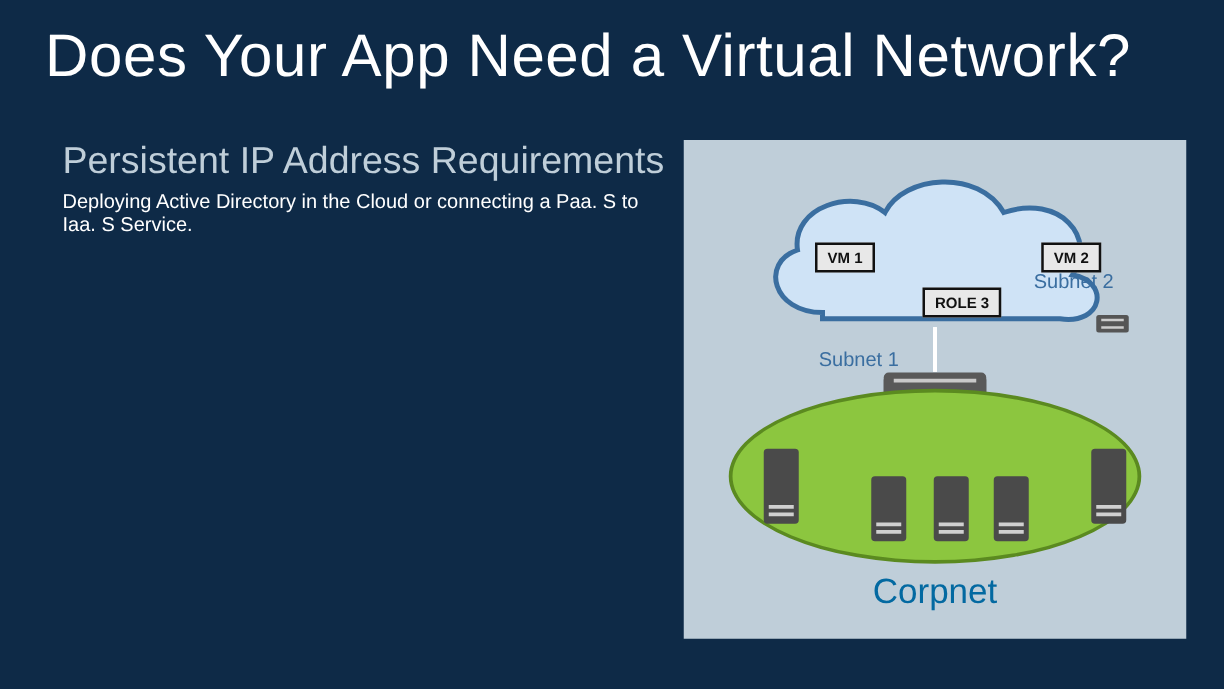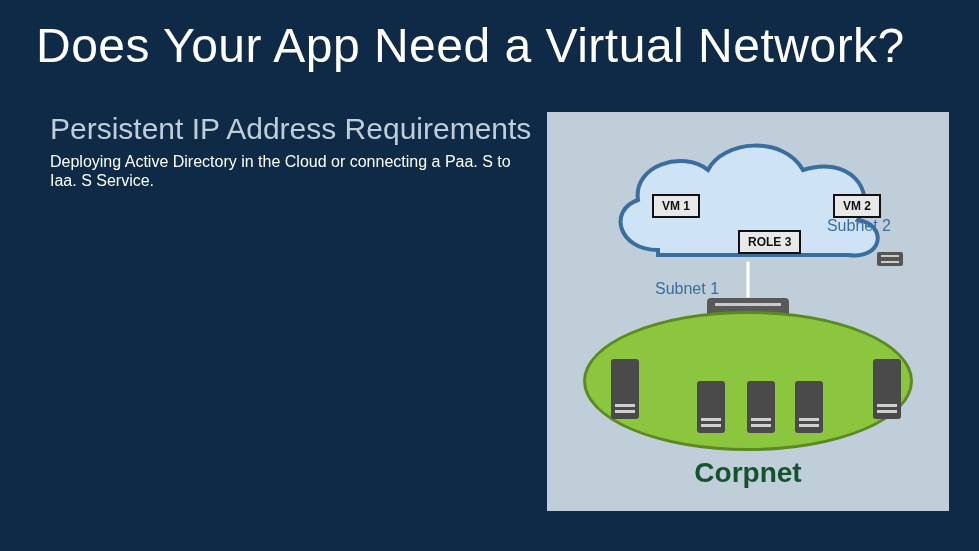--- a/index.html
+++ b/index.html
@@ -168,23 +168,23 @@
   .lines {
     position: absolute;
     inset: 0;
     pointer-events: none;
   }
   .corpnet {
     position: absolute;
     bottom: 22px;
     left: 50%;
     transform: translateX(-50%);
-    color: #14532d;
+    color: #0369a1;
     font-size: 28px;
-    font-weight: 700;
+    font-weight: 400;
   }
 </style>
 </head>
 <body>
 
 <h1 class="title">Does Your App Need a Virtual Network?</h1>
 
 <div class="content-row">
 
   <div class="left-col">

